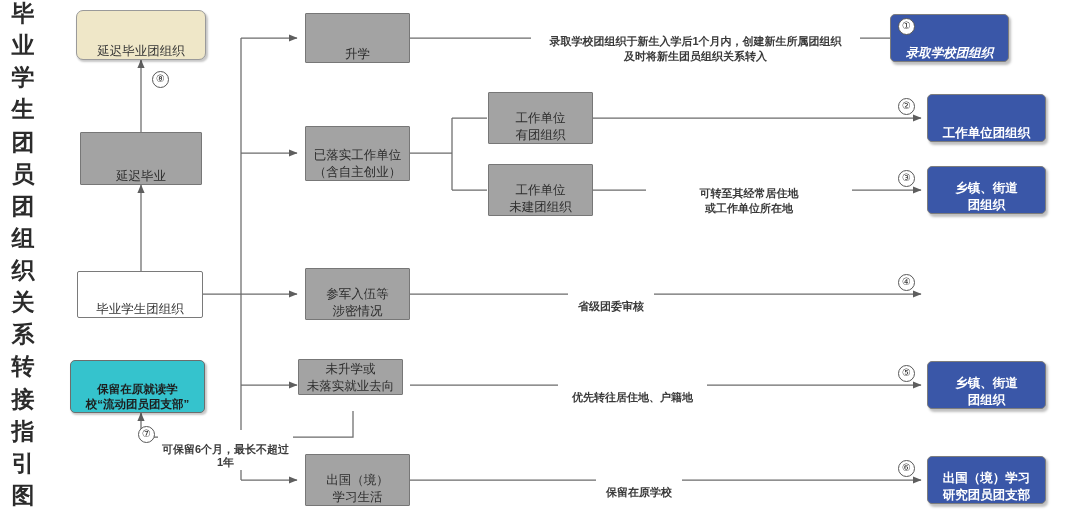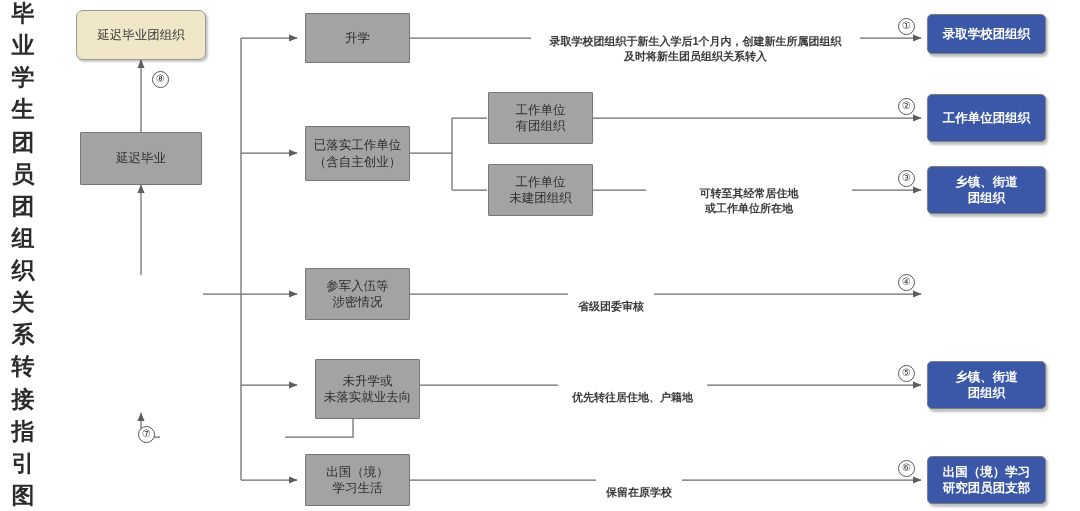--- a/index.html
+++ b/index.html
@@ -37,21 +37,21 @@
     color:#2b2b2b;
     letter-spacing:0;
   }
   .vtitle span{display:block;}
 
   
   .node{
     position:absolute;
     box-sizing:border-box;
     display:flex;
-    align-items:center;
+    align-items:flex-end;
     justify-content:center;
     text-align:center;
     font-size:12.5px;
     line-height:1.32;
     font-weight:bold;
     white-space:pre-line;
     border:1.3px solid #6b6b6b;
     background:#ffffff;
   }
   .node.plain{
@@ -202,21 +202,28 @@
   </svg>
 
   <div class="node beige" style="left:76px; top:10px; width:130px; height:50px;">
     <span>延迟毕业团组织</span>
   </div>
 
   <div class="node yellow" style="left:80px; top:132px; width:122px; height:53px;">
     <span>延迟毕业</span>
   </div>
 
-
+  <div class="node plain" style="left:77px; top:271px; width:126px; height:47px;">
+    <span>毕业学生团组织</span>
+  </div>
+
+  <div class="node teal" style="left:70px; top:360px; width:135px; height:53px; font-size:11.5px;">
+    <span>保留在原就读学
+校“流动团员团支部”</span>
+  </div>
 
   <div class="node yellow" style="left:305px; top:13px; width:105px; height:50px;">
     <span>升学</span>
   </div>
 
   <div class="node yellow" style="left:305px; top:126px; width:105px; height:55px;">
     <span>已落实工作单位
 （含自主创业）</span>
   </div>
 
@@ -228,31 +235,31 @@
   <div class="node yellow" style="left:488px; top:164px; width:105px; height:52px;">
     <span>工作单位
 未建团组织</span>
   </div>
 
   <div class="node yellow" style="left:305px; top:268px; width:105px; height:52px;">
     <span>参军入伍等
 涉密情况</span>
   </div>
 
-  <div class="node yellow" style="left:315px; top:359px; width:105px; height:60px;">
+  <div class="node yellow" style="left:298px; top:359px; width:105px; height:36px;">
     <span>未升学或
 未落实就业去向</span>
   </div>
 
   <div class="node yellow" style="left:305px; top:454px; width:105px; height:52px;">
     <span>出国（境）
 学习生活</span>
   </div>
 
-  <div class="node blue" style="left:927px; top:14px; width:119px; height:40px;">
+  <div class="node blue" style="left:890px; top:14px; width:119px; height:48px;font-style:italic;">
     <span>录取学校团组织</span>
   </div>
 
   <div class="node blue" style="left:927px; top:94px; width:119px; height:48px;">
     <span>工作单位团组织</span>
   </div>
 
   <div class="node blue" style="left:927px; top:166px; width:119px; height:48px;">
     <span>乡镇、街道
 团组织</span>
@@ -284,20 +291,23 @@
   </div>
 
   <div class="elabel one" style="left:596px; top:473px; width:80px;">
     <span>保留在原学校</span>
   </div>
 
   <div class="elabel one" style="left:558px; top:378px; width:143px;">
     <span>优先转往居住地、户籍地</span>
   </div>
 
+  <div class="elabel one" style="left:158px; top:430px; width:129px;">
+    <span>可保留6个月，最长不超过1年</span>
+  </div>
 
   <div class="step" style="left:898px; top:18px;">
     <span>①</span>
   </div>
   <div class="step" style="left:898px; top:98px;">
     <span>②</span>
   </div>
   <div class="step" style="left:898px; top:170px;">
     <span>③</span>
   </div>

